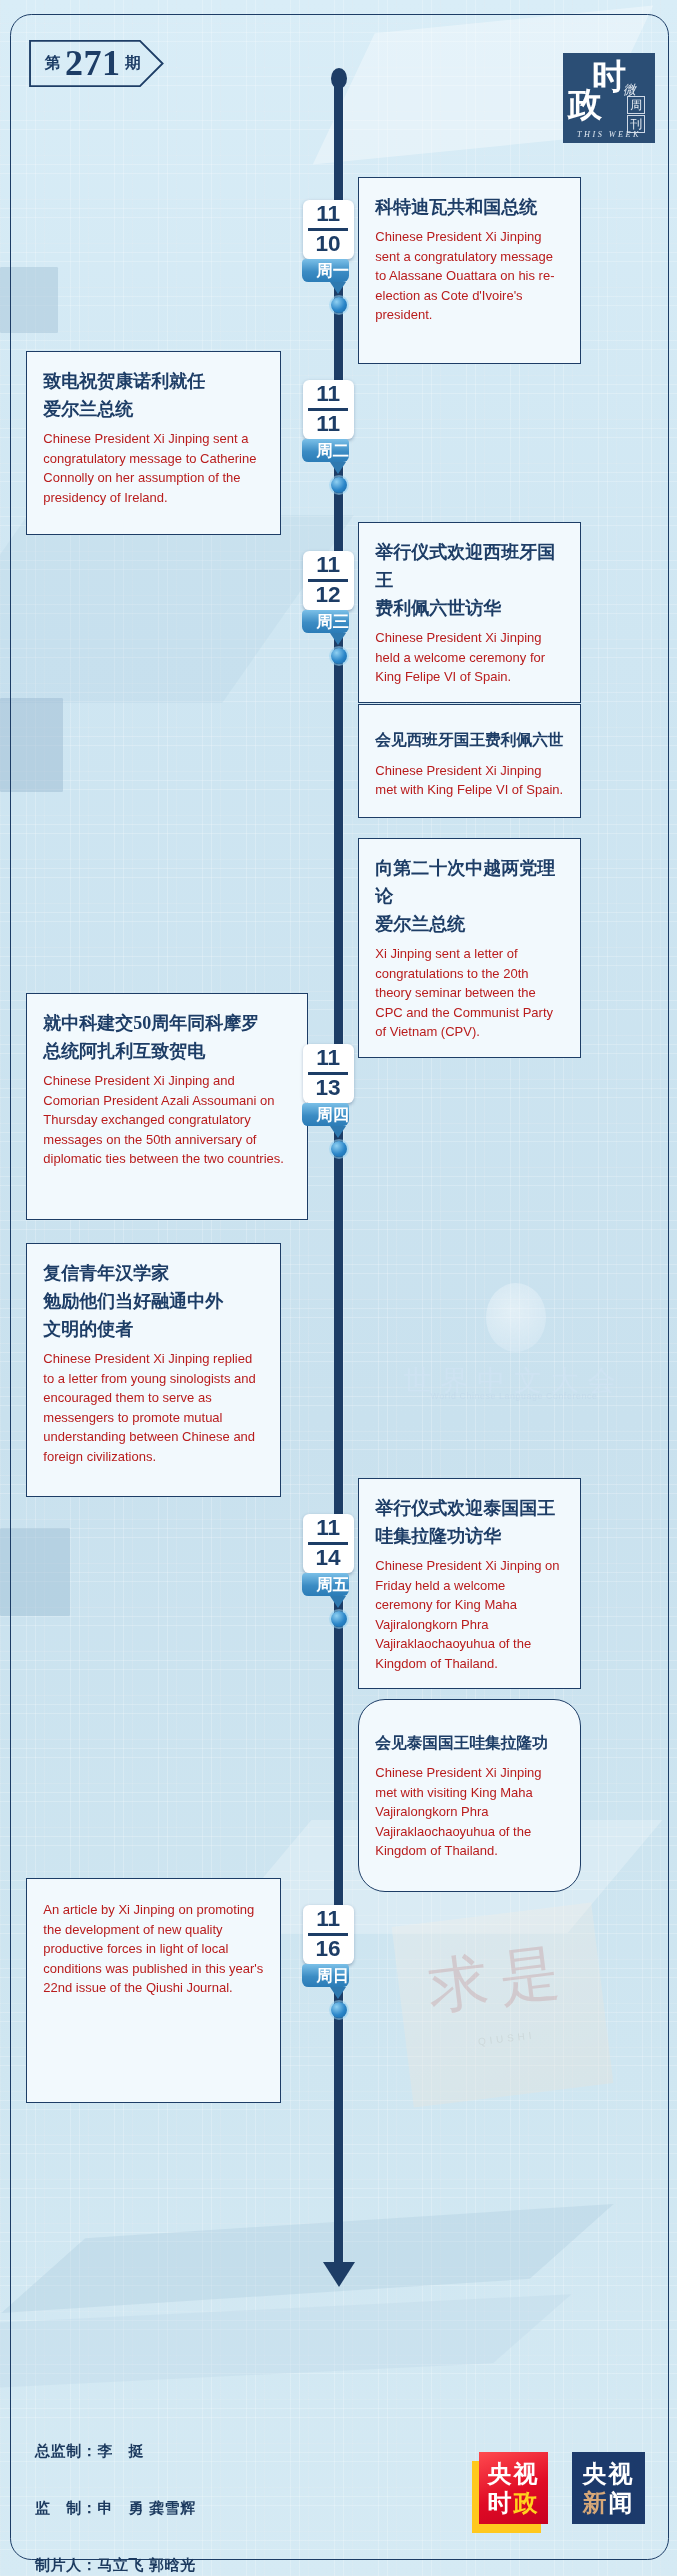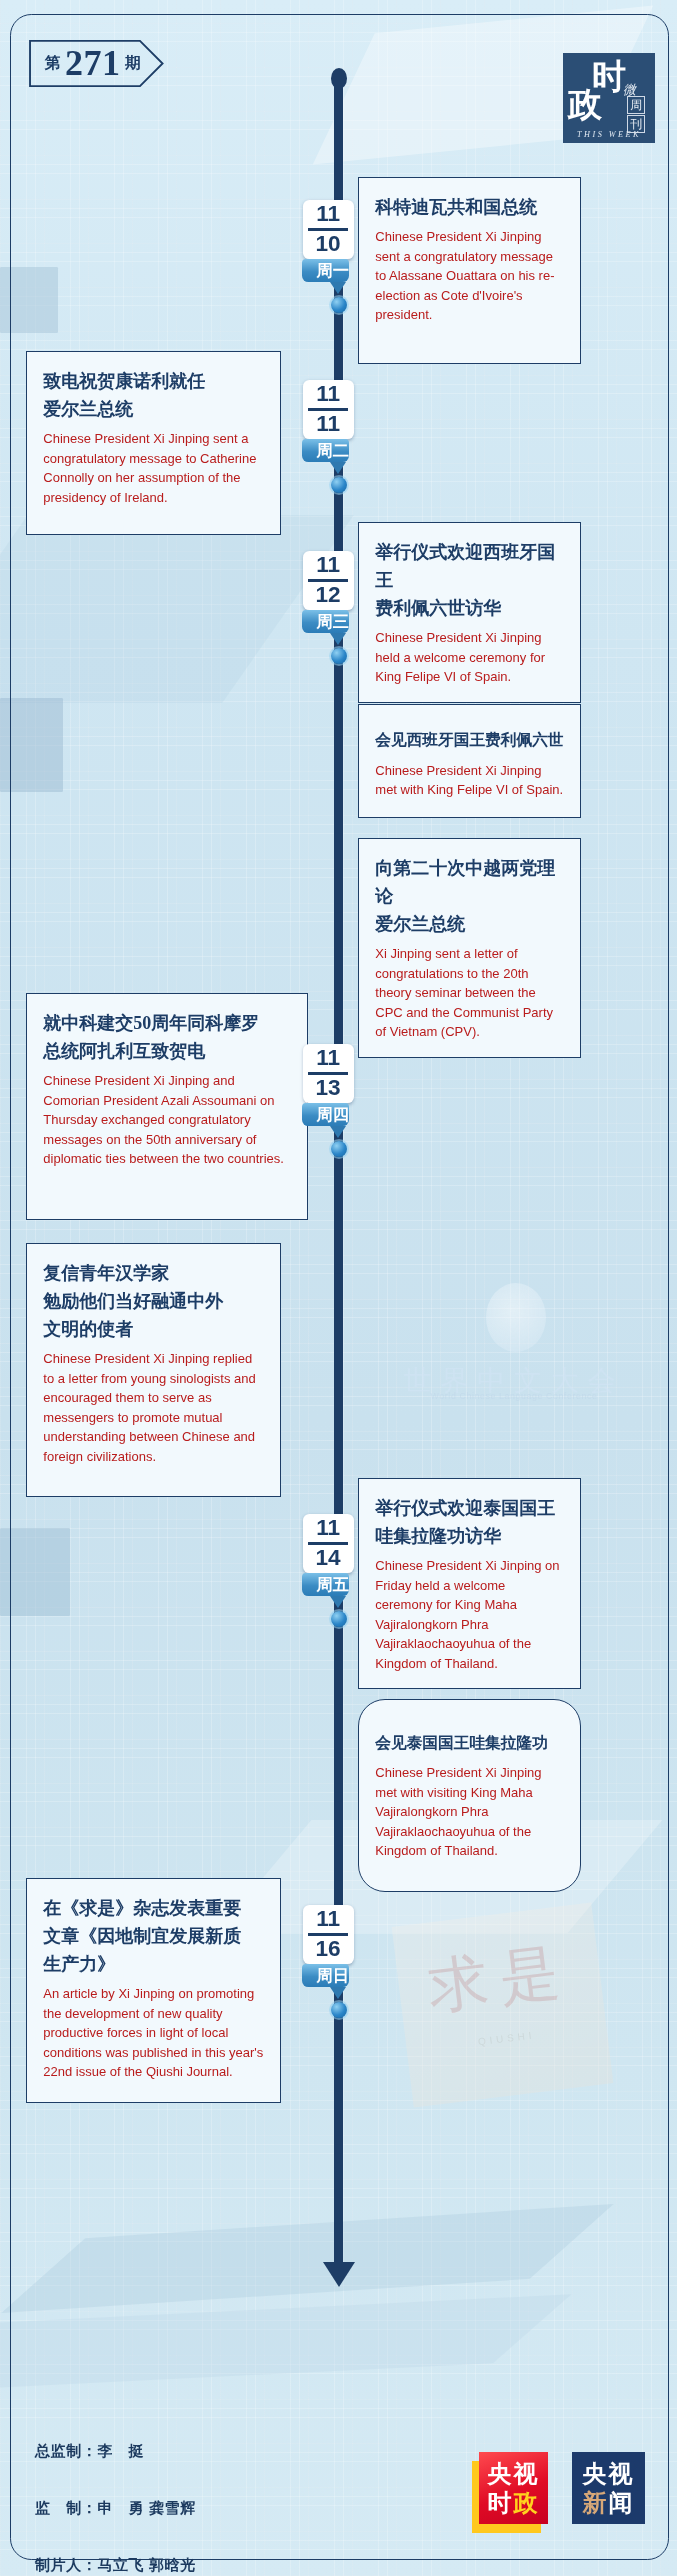--- a/index.html
+++ b/index.html
@@ -262,25 +262,20 @@
   </div>
 
   <div class="card single c9" style="left:358px;top:1699px;width:223px;min-height:193px;border-radius:27px;">
     <div class="card-title">
       <div>会见泰国国王哇集拉隆功</div>
     </div>
     <div class="card-body">Chinese President Xi Jinping met with visiting King Maha Vajiralongkorn Phra Vajiraklaochaoyuhua of the Kingdom of Thailand.</div>
   </div>
 
   <div class="card" style="left:26px;top:1878px;width:255px;min-height:225px;">
-    <div class="card-title">
-      <div>在《求是》杂志发表重要</div>
-      <div>文章《因地制宜发展新质</div>
-      <div>生产力》</div>
-    </div>
     <div class="card-body">An article by Xi Jinping on promoting the development of new quality productive forces in light of local conditions was published in this year's 22nd issue of the Qiushi Journal.</div>
   </div>
 
   <div class="credits">
     <div>总监制：李　挺</div>
     <div>监　制：申　勇 龚雪辉</div>
     <div>制片人：马立飞 郭晗光</div>
     
     
     

